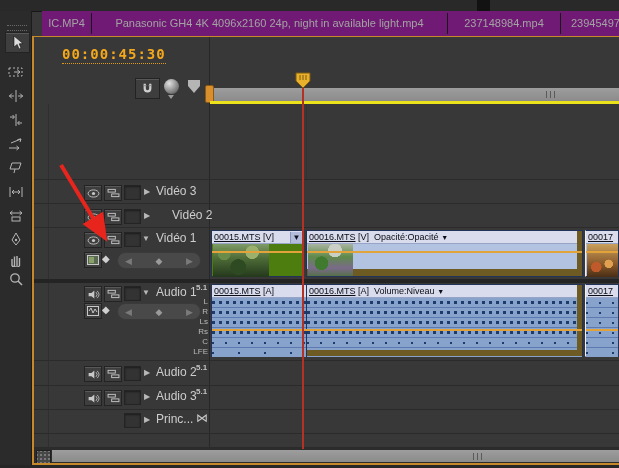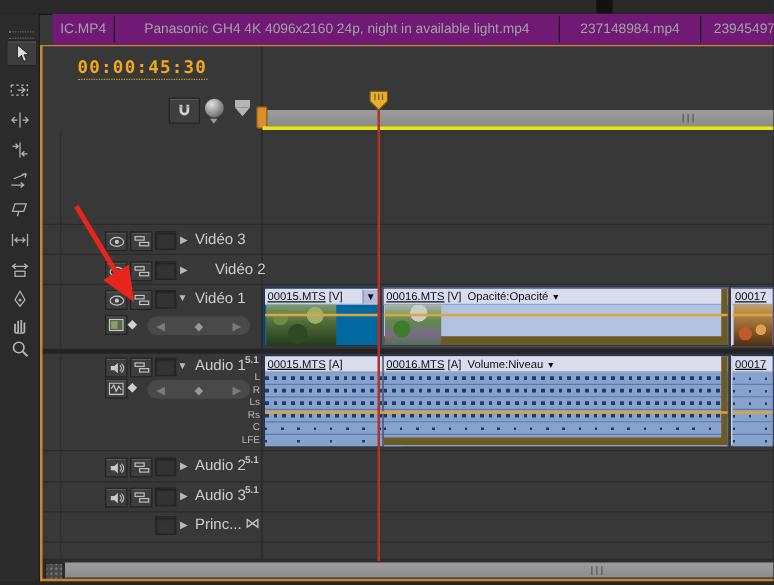--- a/index.html
+++ b/index.html
@@ -301,21 +301,21 @@
   <div class="abs grip3" style="left:546px;top:91px;">
       <i></i>
       <i></i>
       <i></i>
     </div>
   <div class="abs" style="left:205px;top:85px;width:7px;height:16px;background:#d98f2e;border:1px solid #8a5a14;border-radius:2px;"></div>
   <div class="abs" style="left:210px;top:101px;width:409px;height:3px;background:#ece21b;"></div>
 
   <div class="abs" style="left:306px;top:104px;width:1px;height:75px;background:#323232;"></div>
 
-  <div class="abs clip" style="left:211px;top:230px;width:93px;height:47px;background:#0369a1;">
+  <div class="abs clip" style="left:211px;top:230px;width:93px;height:47px;background:#4d7c0f;">
     <div class="cliptitle"><span class="fn">00015.MTS</span>&nbsp;<span>[V]</span></div>
     <div class="clipdd" style="right:1px;">▼</div>
     <div class="abs" style="left:1px;top:13px;width:56px;height:33px;z-index:2;background:
       radial-gradient(circle at 20% 30%,#6a8c4a 0 12%,rgba(0,0,0,0) 13%),
       radial-gradient(circle at 70% 25%,#9ab06c 0 14%,rgba(0,0,0,0) 15%),
       radial-gradient(circle at 45% 70%,#2e4a22 0 20%,rgba(0,0,0,0) 21%),
       linear-gradient(180deg,#7e9a66 0%,#4c6a36 45%,#24381c 100%);"></div>
     <div class="rubber" style="top:20px;"></div>
   </div>
 

